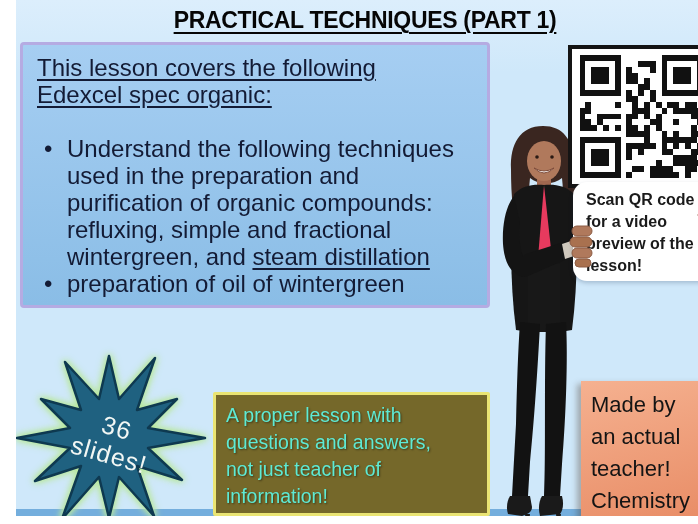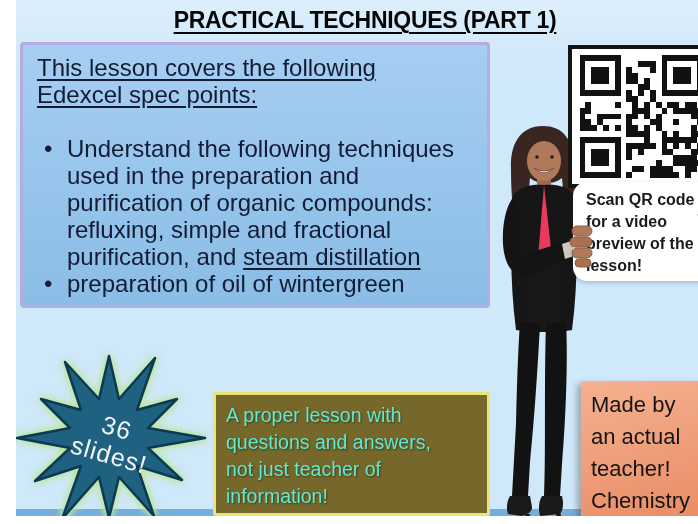--- a/index.html
+++ b/index.html
@@ -84,31 +84,31 @@
 
 <div id="stage">
 
   <div class="bottom-strip"></div>
 
   <div class="title">PRACTICAL TECHNIQUES (PART 1)</div>
 
   <div class="spec-box">
     <div class="spec-heading">
       <span class="ln">This lesson covers the following</span>
-      <span class="ln">Edexcel spec points:</span>
+      <span class="ln">Edexcel spec organic:</span>
     </div>
     <div class="spec-gap"></div>
     <div class="bullet-row">
       <span class="bullet">•</span>
       <span class="btext">
         <span class="ln">Understand the following techniques</span>
         <span class="ln">used in the preparation and</span>
         <span class="ln">purification of organic compounds:</span>
         <span class="ln">refluxing, simple and fractional</span>
-        <span class="ln"><span>purification, and </span><span class="u">steam distillation</span></span>
+        <span class="ln"><span>wintergreen, and </span><span class="u">steam distillation</span></span>
       </span>
     </div>
     <div class="bullet-row">
       <span class="bullet">•</span>
       <span class="btext">preparation of oil of wintergreen</span>
     </div>
   </div>
 
   <svg class="figure-svg" viewBox="0 0 146 400">
 

